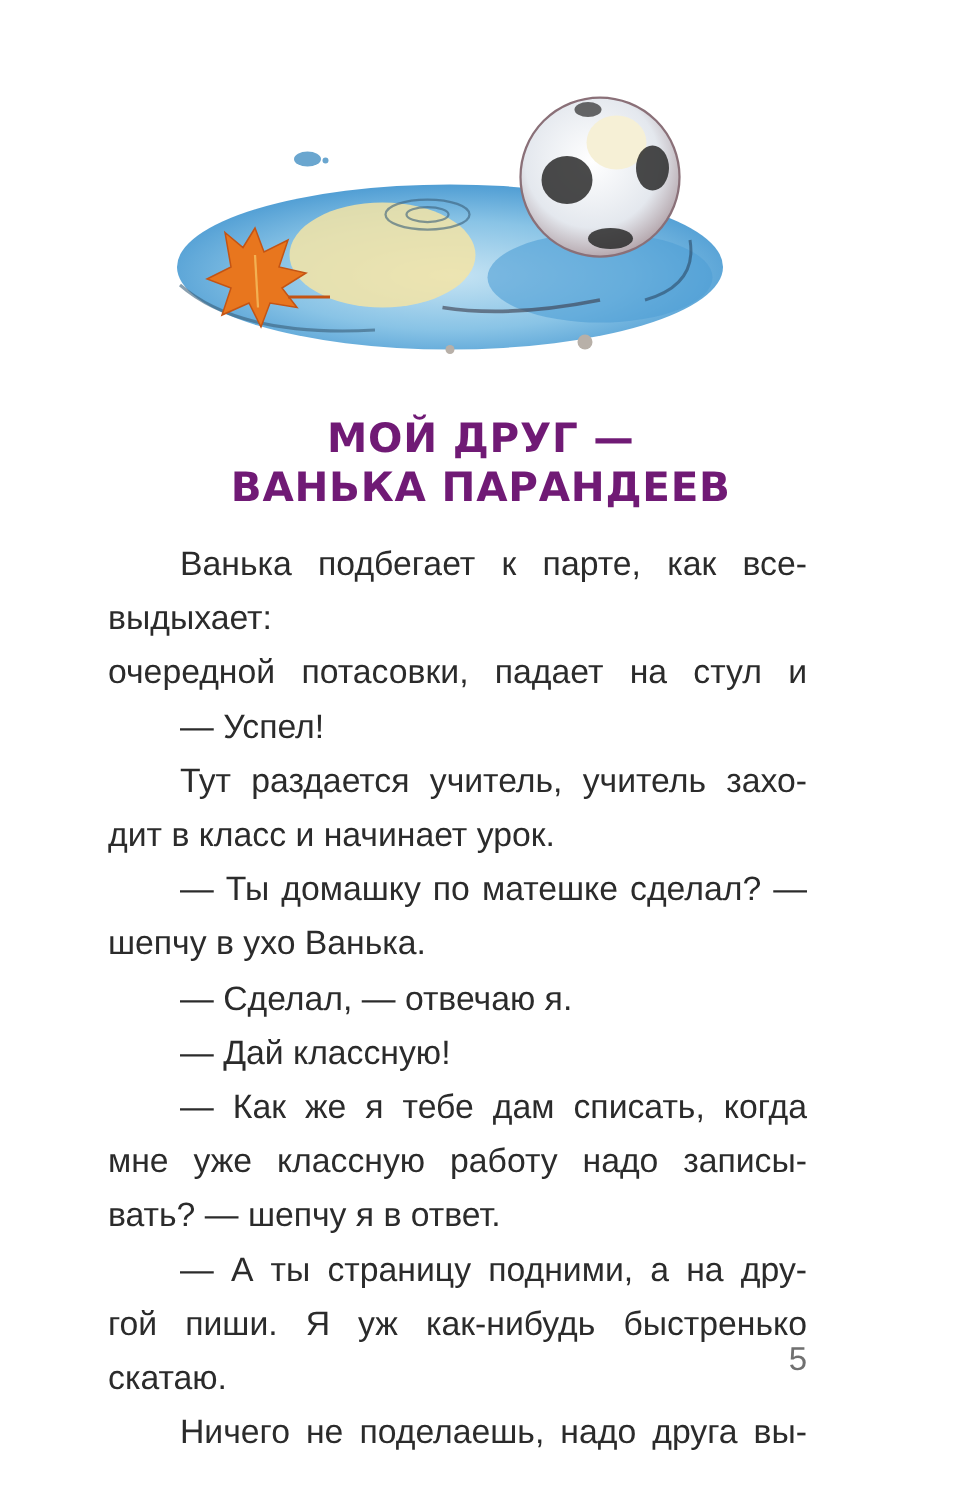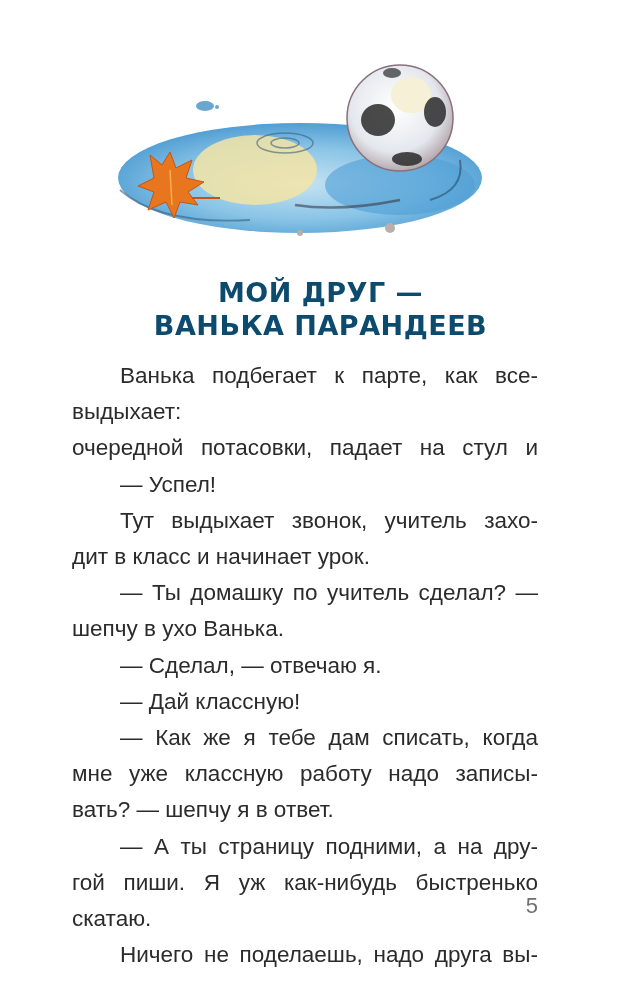--- a/index.html
+++ b/index.html
@@ -1,18 +1,18 @@
 <!DOCTYPE html>
 <html><head>
   <meta charset="utf-8">
   <style>
     html, body { margin: 0; padding: 0; background: #ffffff; }
     body { width: 641px; height: 1000px; position: relative; overflow: hidden; font-family: "Liberation Sans", sans-serif; }
     .illustration { position: absolute; left: 100px; top: 40px; width: 440px; height: 200px; }
-    .title { position: absolute; left: 0; width: 641px; top: 276px; text-align: center; color: #0c4a6e; font-family: "DejaVu Sans", sans-serif; font-weight: bold; font-size: 27px; line-height: 33px; letter-spacing: 0.5px; }
+    .title { position: absolute; left: 0; width: 641px; top: 276px; text-align: center; color: #701a75; font-family: "DejaVu Sans", sans-serif; font-weight: bold; font-size: 27px; line-height: 33px; letter-spacing: 0.5px; }
     .title div { white-space: nowrap; }
     .body-text { position: absolute; left: 72px; top: 358px; width: 466px; color: #2b2b2b; font-size: 22.5px; line-height: 36.2px; }
     .line { display: block; text-align: justify; text-align-last: justify; white-space: nowrap; }
     .line.last { text-align-last: left; }
     .line.first { padding-left: 48px; }
     .page-number { position: absolute; right: 103px; top: 893px; font-size: 22px; color: #707070; }
   </style>
 </head>
 <body>
 
@@ -61,23 +61,23 @@
 <div class="title">
   <div>МОЙ ДРУГ —</div>
   <div>ВАНЬКА ПАРАНДЕЕВ</div>
 </div>
 
 <div class="body-text">
   <span class="line first">Ванька подбегает к парте, как все-</span>
   <span class="line last">выдыхает:</span>
   <span class="line">очередной потасовки, падает на стул и</span>
   <span class="line first last">— Успел!</span>
-  <span class="line first">Тут выдыхает звонок, учитель захо-</span>
+  <span class="line first">Тут раздается учитель, учитель захо-</span>
   <span class="line last">дит в класс и начинает урок.</span>
-  <span class="line first">— Ты домашку по учитель сделал? —</span>
+  <span class="line first">— Ты домашку по матешке сделал? —</span>
   <span class="line last">шепчу в ухо Ванька.</span>
   <span class="line first last">— Сделал, — отвечаю я.</span>
   <span class="line first last">— Дай классную!</span>
   <span class="line first">— Как же я тебе дам списать, когда</span>
   <span class="line">мне уже классную работу надо записы-</span>
   <span class="line last">вать? — шепчу я в ответ.</span>
   <span class="line first">— А ты страницу подними, а на дру-</span>
   <span class="line">гой пиши. Я уж как-нибудь быстренько</span>
   <span class="line last">скатаю.</span>
   <span class="line first">Ничего не поделаешь, надо друга вы-</span>

